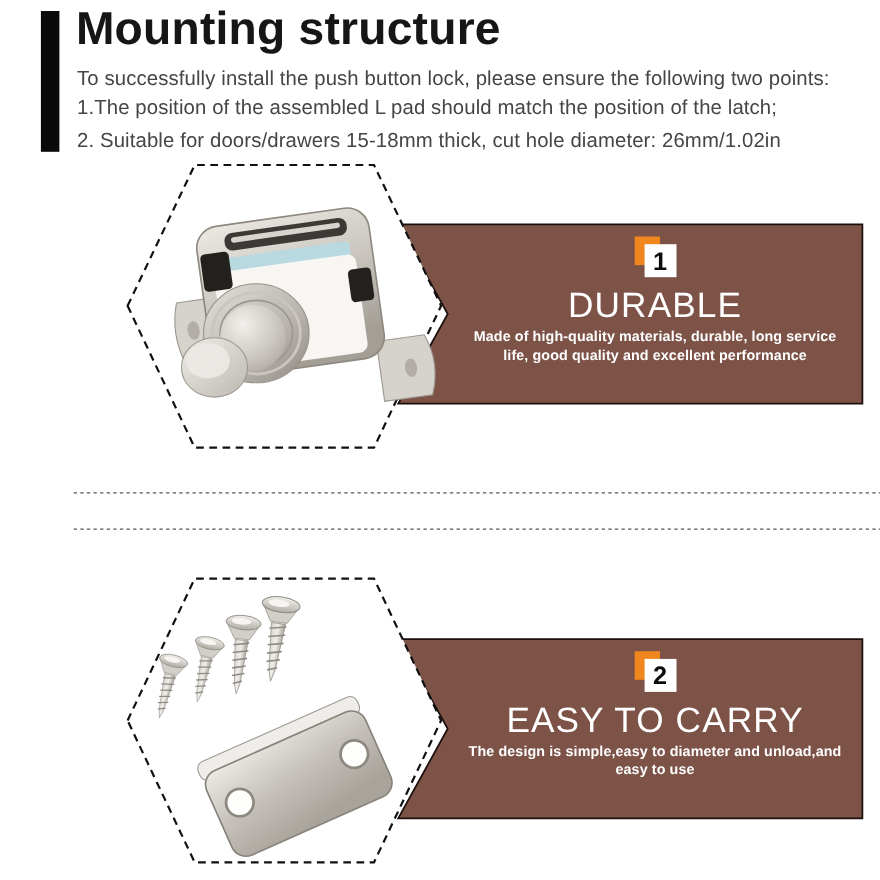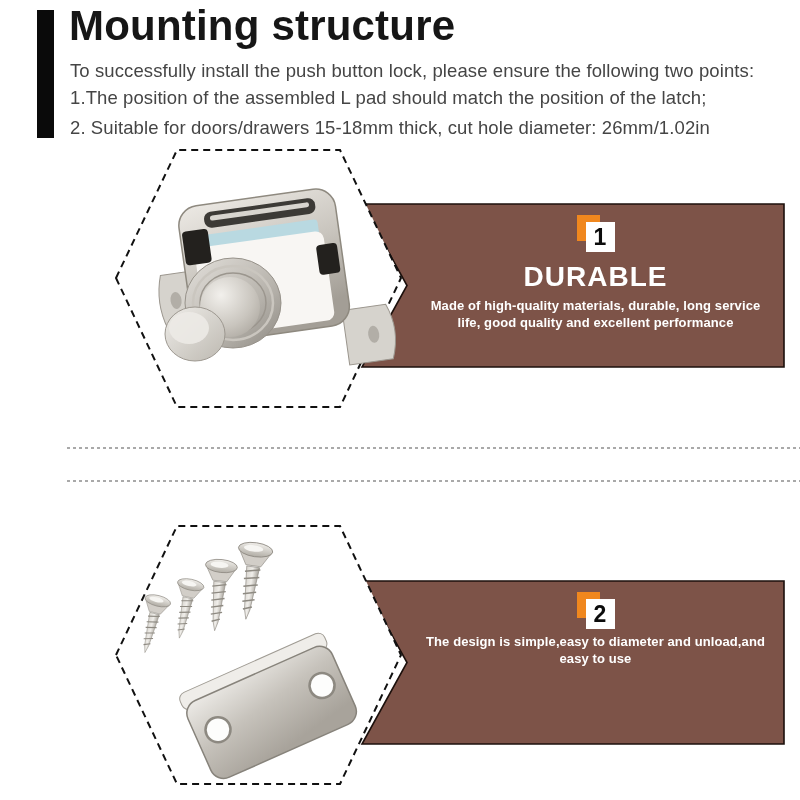--- a/index.html
+++ b/index.html
@@ -76,22 +76,22 @@
     display: flex;
     align-items: center;
     justify-content: center;
     font-size: 23px;
     font-weight: 800;
     color: #0c0c0c;
   }
 
   .banner-heading {
     margin-top: 9px;
-    font-size: 28px;
-    font-weight: 700;
+    font-size: 32px;
+    font-weight: 400;
     letter-spacing: 1px;
     line-height: 32px;
   }
   .banner-desc {
     margin: 4px auto 0 auto;
     width: 354px;
     font-size: 13px;
     font-weight: bold;
     line-height: 17px;
     letter-spacing: 0.1px;
@@ -207,16 +207,17 @@
     </div>
     <div class="banner-heading">DURABLE</div>
     <div class="banner-desc">Made of high-quality materials, durable, long service life, good quality and excellent performance</div>
   </div>
 
   <div class="banner-text b2">
     <div class="badge">
       <span class="badge-orange"></span>
       <span class="badge-white">2</span>
     </div>
+    <div class="banner-heading">EASY TO CARRY</div>
     <div class="banner-desc">The design is simple,easy to diameter and unload,and easy to use</div>
   </div>
 
 </div>
 
 </body></html>

